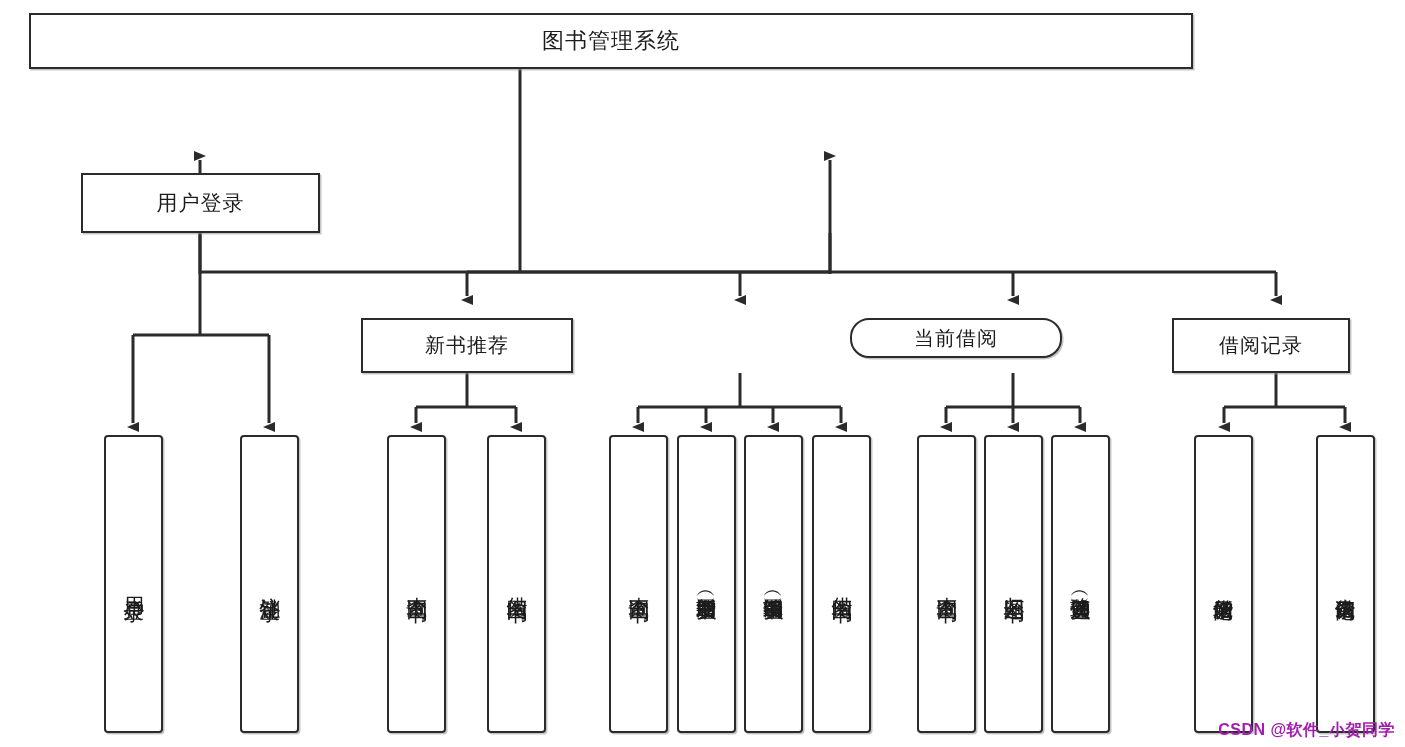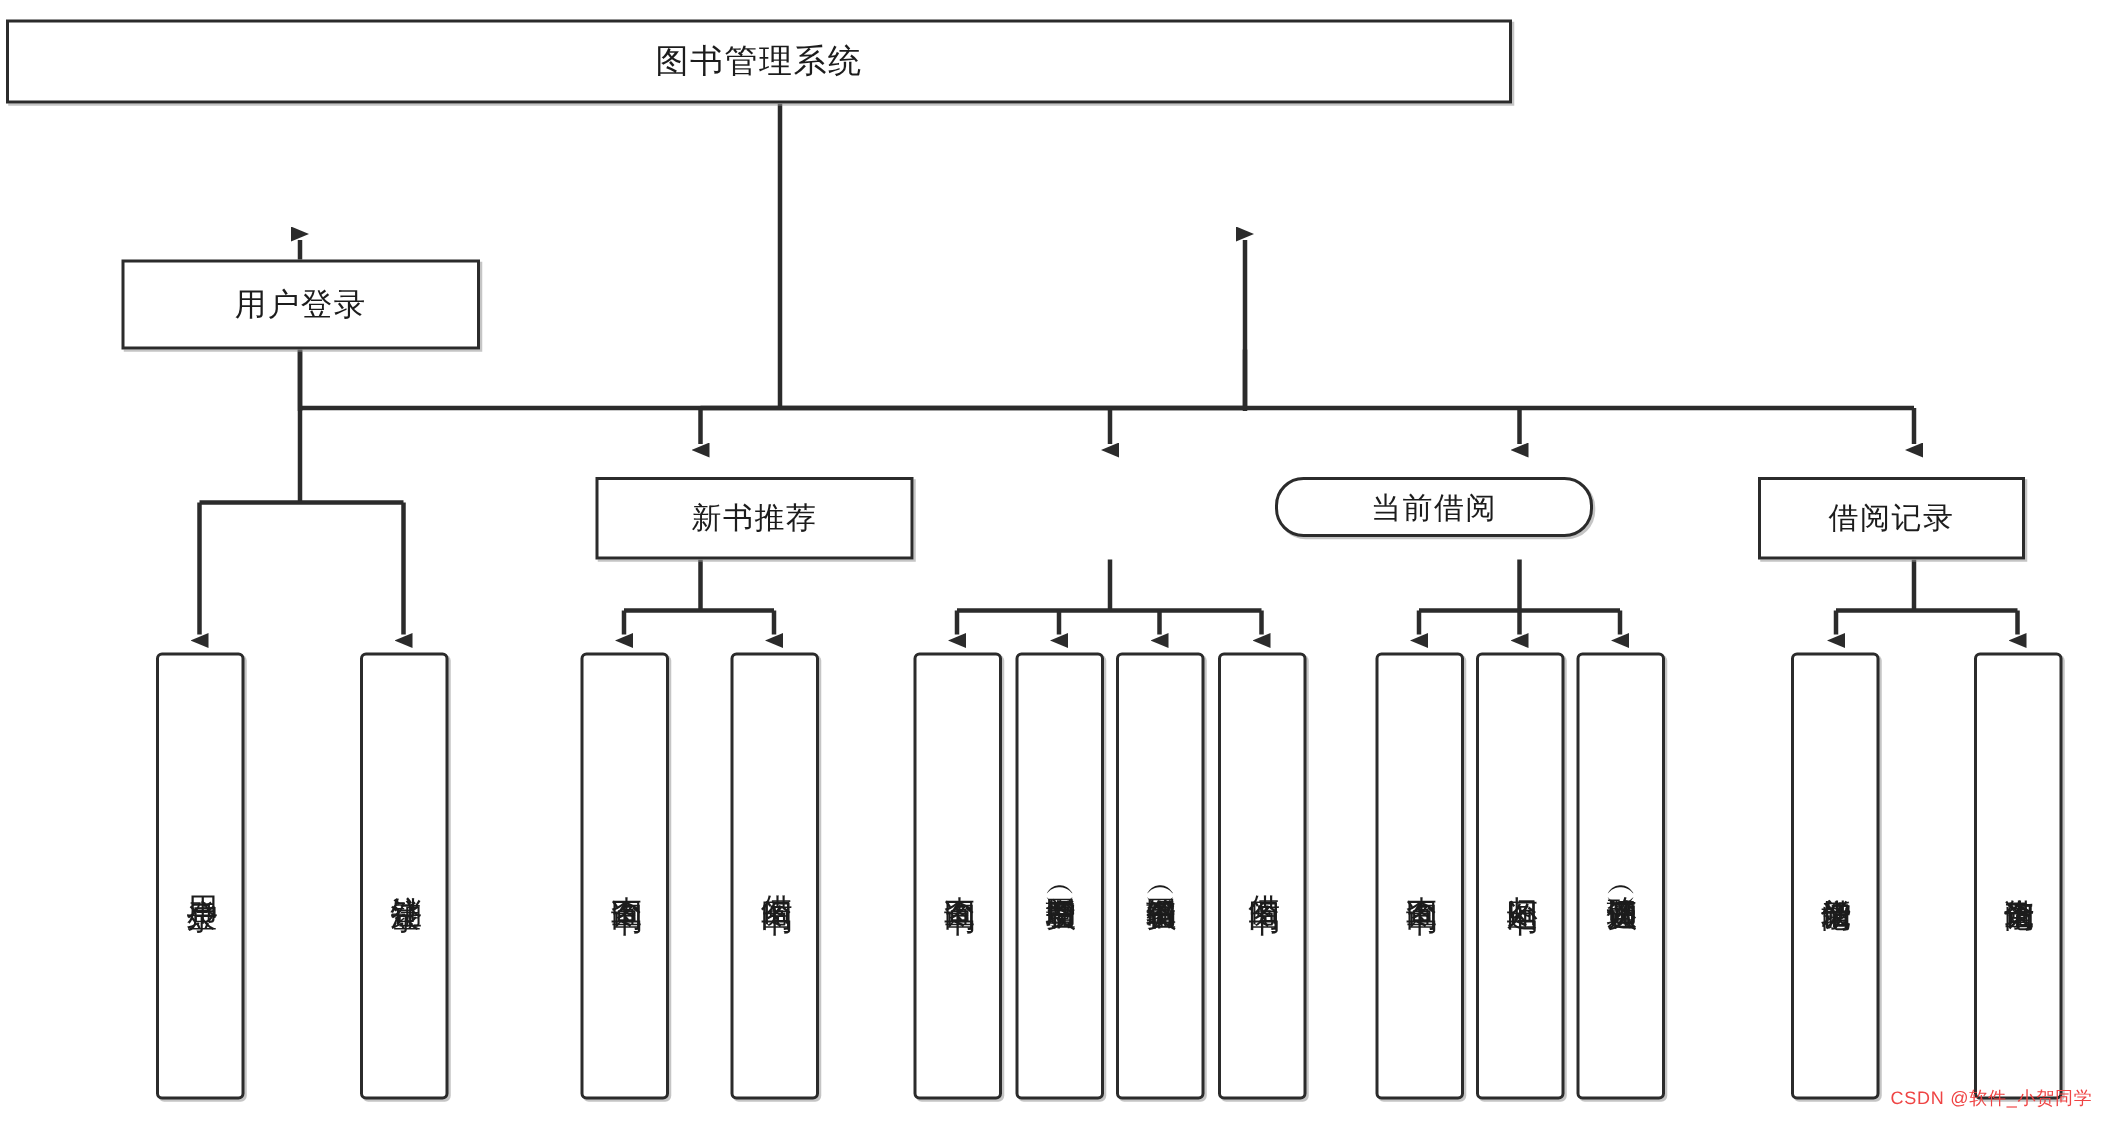--- a/index.html
+++ b/index.html
@@ -63,25 +63,26 @@
   }
   .node.leaf.tight .vtext {
     font-size: 20px;
     letter-spacing: 0.5px;
     line-height: 1.12;
   }
   #watermark {
     position: absolute;
     right: 10px;
     bottom: 6px;
-    font-size: 12px;
-    color: #ef4444;
+    font-size: 16px;
+    color: #a21caf;
     letter-spacing: 0.5px;
     z-index: 5;
     white-space: nowrap;
+    font-weight: bold;
   }
 </style>
 </head>
 <body>
 
 <div id="canvas">
 
   <svg id="wires" viewBox="0 0 1405 747">
     <defs>
       <marker id="arrow" markerWidth="10" markerHeight="12" refX="1" refY="6" orient="auto" markerUnits="userSpaceOnUse">
@@ -138,29 +139,29 @@
       <path d="M1013,407 L1013,423" marker-end="url(#arrow)"></path>
       <path d="M1080,407 L1080,423" marker-end="url(#arrow)"></path>
 
       <path d="M1276,373 L1276,407"></path>
       <path d="M1224,407 L1345,407"></path>
       <path d="M1224,407 L1224,423" marker-end="url(#arrow)"></path>
       <path d="M1345,407 L1345,423" marker-end="url(#arrow)"></path>
     </g>
   </svg>
 
-  <div class="node root" style="left:4px; top:13px; width:1004px; height:56px;">
+  <div class="node root" style="left:29px; top:13px; width:1164px; height:56px;">
     <span>图书管理系统</span>
   </div>
 
   <div class="node level2" style="left:81px; top:173px; width:239px; height:60px;">
     <span>用户登录</span>
   </div>
 
-  <div class="node level3" style="left:361px; top:318px; width:212px; height:55px;margin-left:36px;">
+  <div class="node level3" style="left:361px; top:318px; width:212px; height:55px;">
     <span>新书推荐</span>
   </div>
   <div class="node level3" style="left:850px; top:318px; width:212px; height:40px;border-radius:19px;">
     <span>当前借阅</span>
   </div>
   <div class="node level3" style="left:1172px; top:318px; width:178px; height:55px;">
     <span>借阅记录</span>
   </div>
 
   <div class="node leaf" style="left:104px; top:435px; width:59px; height:298px;">

